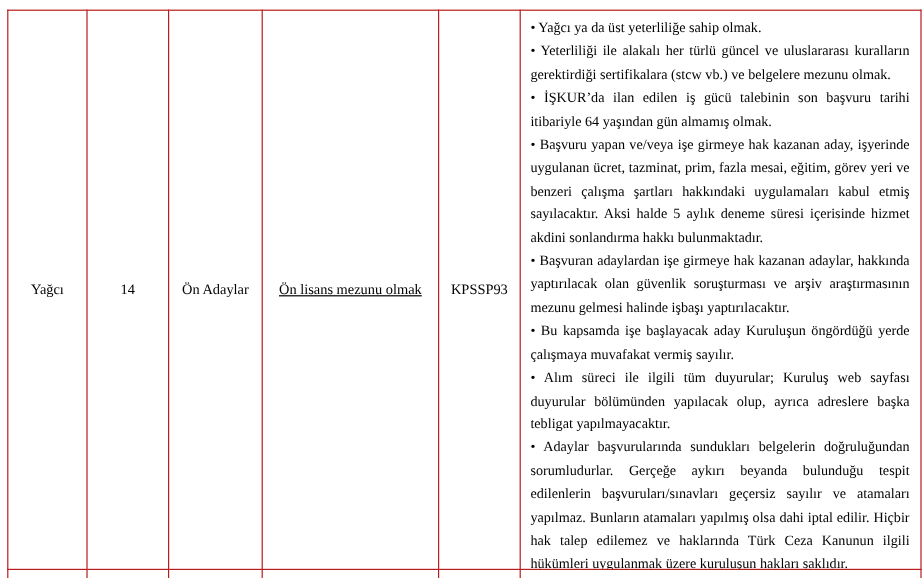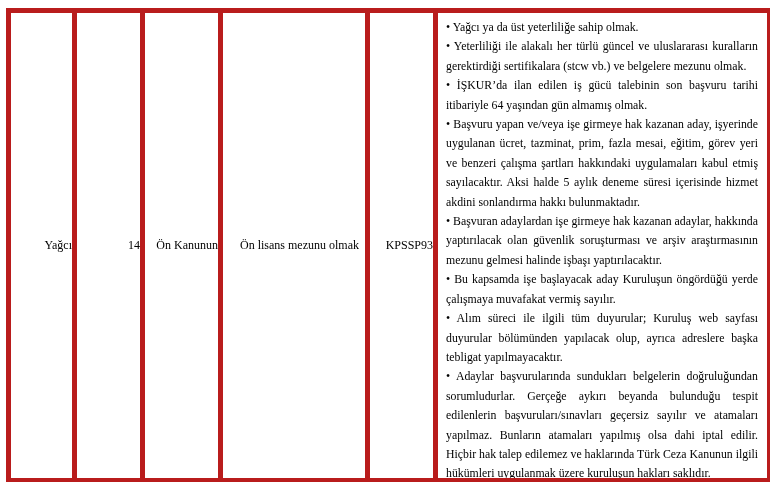--- a/index.html
+++ b/index.html
@@ -17,35 +17,36 @@
   }
   table.job-table {
     position: absolute;
     left: 6px;
     top: 8px;
     width: 761px;
     border-collapse: collapse;
     table-layout: fixed;
   }
   td {
-    border: 5px solid #b91c1c;
+    border: 1px solid #b91c1c;
     padding: 0;
     background: #ffffff;
   }
   tr.main-row {
     height: 465px;
   }
   tr.main-row td {
     vertical-align: middle;
-    text-align: right;
+    text-align: center;
     font-size: 12px;
     color: #000000;
   }
   tr.main-row td.c4 {
     padding: 16px 6px;
+    text-decoration: underline;
   }
   tr.main-row td.c6 {
     vertical-align: top;
     text-align: justify;
     padding: 5px 9px 0 8px;
   }
   .cond-wrap {
     height: 460px;
     overflow: hidden;
   }
@@ -75,21 +76,21 @@
     </colgroup>
     <tbody>
       <tr class="main-row">
         <td class="c1">
           <span>Yağcı</span>
         </td>
         <td class="c2">
           <span>14</span>
         </td>
         <td class="c3">
-          <span>Ön Kanunun</span>
+          <span>Ön Adaylar</span>
         </td>
         <td class="c4">
           <span>Ön lisans mezunu olmak</span>
         </td>
         <td class="c5">
           <span>KPSSP93</span>
         </td>
         <td class="c6">
           <div class="cond-wrap">
               <p class="cond">• Yağcı ya da üst yeterliliğe sahip olmak.</p>

